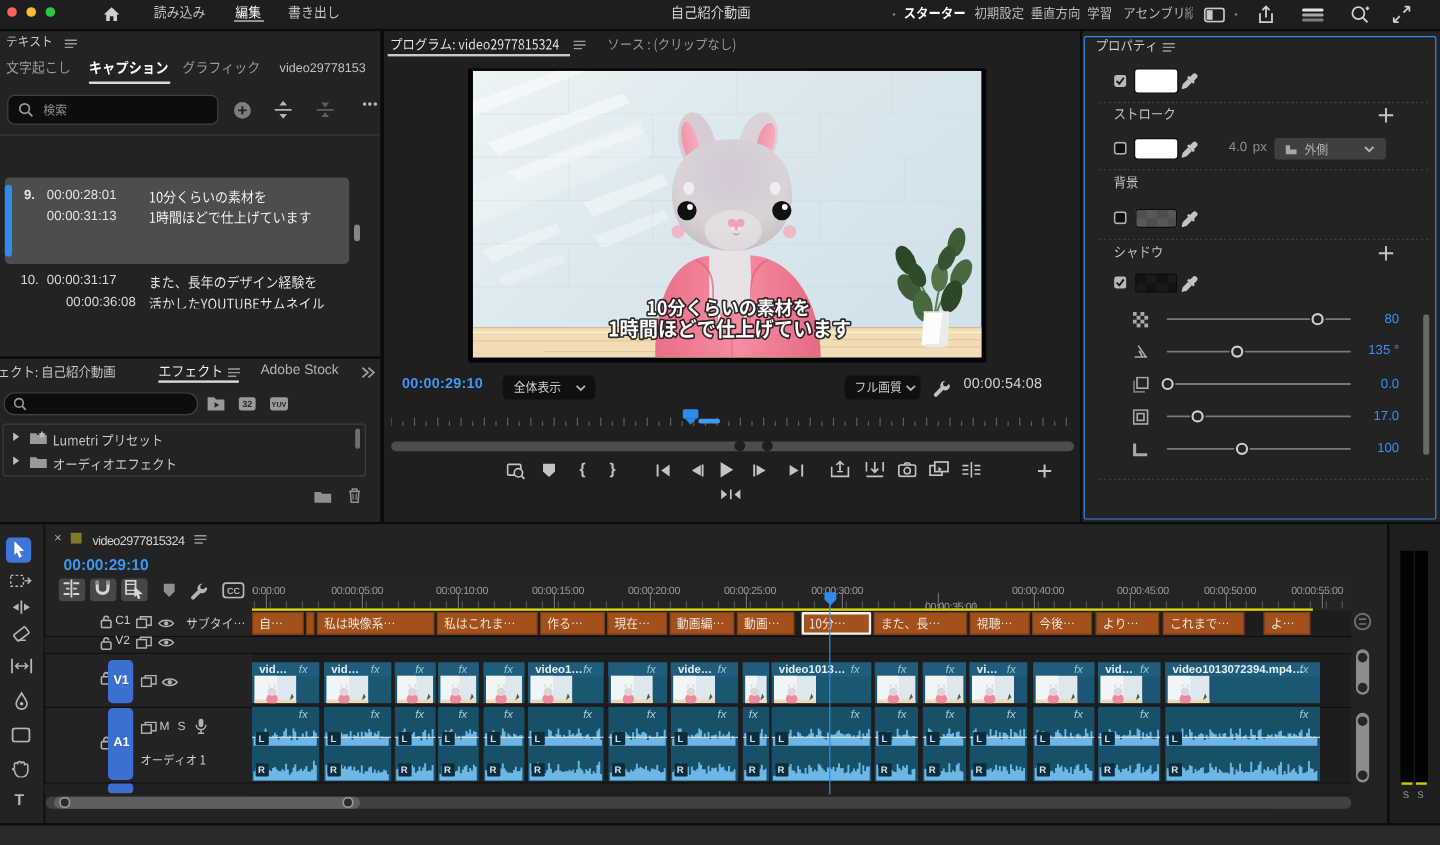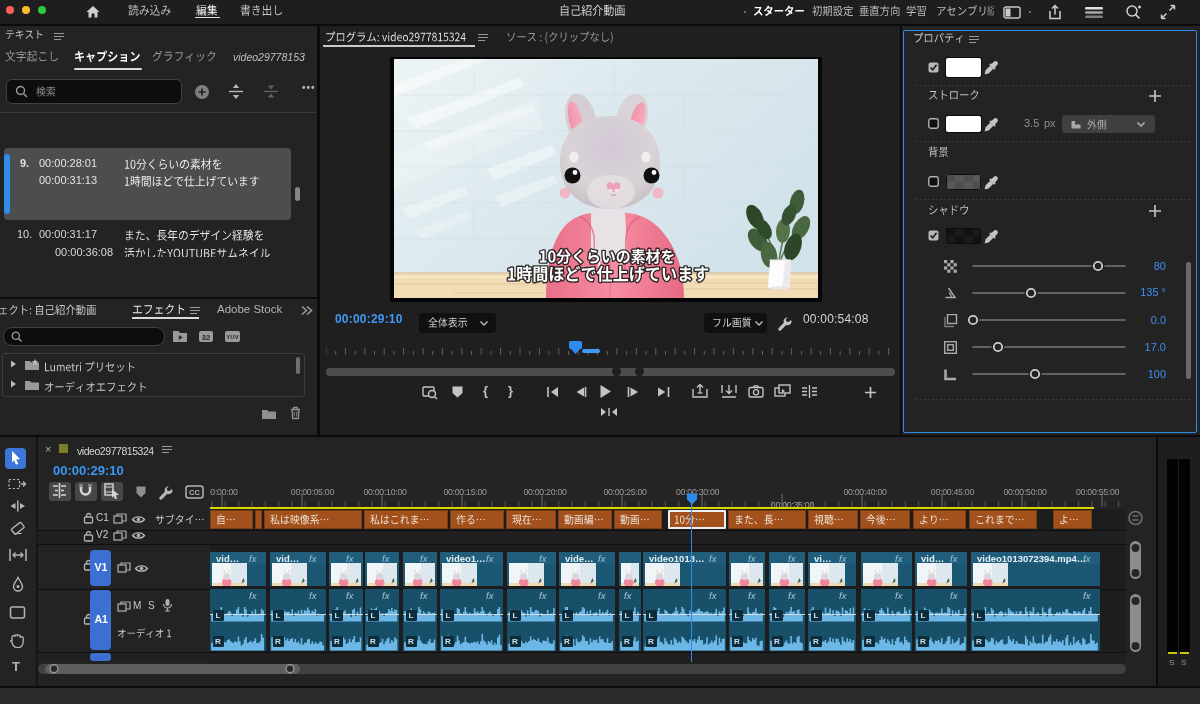--- a/index.html
+++ b/index.html
@@ -79,21 +79,21 @@
 <svg style="position:absolute;left:5.0px;top:48.3px;overflow:visible" width="56" height="20">
     <path transform="translate(0,12.72)" d="M5 -10.1V-8H0.5V-7.2H2.1C2.8 -5.2 3.6 -3.6 4.7 -2.3C3.6 -1.2 2.1 -0.4 0.4 0.1C0.6 0.3 0.8 0.8 0.9 1C2.7 0.3 4.1 -0.5 5.3 -1.6C6.5 -0.4 8 0.4 9.8 1C10 0.7 10.2 0.3 10.4 0.1C8.7 -0.4 7.2 -1.2 6 -2.3C7.1 -3.6 8 -5.2 8.6 -7.2H10.3V-8H5.8V-10.1ZM5.4 -3C4.4 -4.1 3.6 -5.5 3 -7.2H7.7C7.1 -5.5 6.4 -4.1 5.4 -3Z M15.8 -4.5V-3.6H11.6V-2.7H15.8V-0.2C15.8 -0 15.7 0 15.5 0.1C15.3 0.1 14.6 0.1 13.9 0C14.1 0.3 14.2 0.7 14.3 0.9C15.2 0.9 15.7 0.9 16.1 0.8C16.5 0.6 16.6 0.4 16.6 -0.2V-2.7H20.9V-3.6H16.6V-4C17.6 -4.5 18.5 -5.4 19.2 -6.2L18.7 -6.7L18.5 -6.6H13.3V-5.8H17.7C17.3 -5.3 16.7 -4.8 16.2 -4.5ZM11.7 -8.8V-6H12.5V-7.9H19.9V-6H20.7V-8.8H16.6V-10.1H15.8V-8.8Z M22.7 -4.6C22.6 -2.5 22.5 -0.6 21.9 0.6C22.1 0.7 22.4 0.9 22.6 1.1C22.9 0.4 23.1 -0.4 23.2 -1.4C24 0.3 25.3 0.6 27.6 0.6H31.8C31.8 0.4 31.9 -0 32.1 -0.2C31.4 -0.2 28.1 -0.2 27.6 -0.2C26.6 -0.2 25.8 -0.3 25.1 -0.6V-3H26.9V-3.8H25.1V-5.6H27V-6.4H25V-7.9H26.7V-8.7H25V-10.1H24.2V-8.7H22.4V-7.9H24.2V-6.4H22.1V-5.6H24.4V-1C23.9 -1.4 23.6 -2 23.4 -2.9C23.4 -3.5 23.4 -4 23.4 -4.6ZM27.5 -6.2V-2.3C27.5 -1.2 27.8 -1 28.8 -1C29.1 -1 30.5 -1 30.7 -1C31.7 -1 31.9 -1.4 32 -3.1C31.8 -3.2 31.4 -3.3 31.3 -3.5C31.2 -2 31.1 -1.8 30.7 -1.8C30.3 -1.8 29.1 -1.8 28.9 -1.8C28.4 -1.8 28.3 -1.9 28.3 -2.3V-5.4H30.6V-5.1H31.4V-9.5H27.4V-8.7H30.6V-6.2Z M34.9 -8.4V-7.4C35.8 -7.4 36.7 -7.3 37.8 -7.3C38.8 -7.3 40 -7.4 40.7 -7.5V-8.4C39.9 -8.4 38.8 -8.3 37.8 -8.3C36.7 -8.3 35.7 -8.3 34.9 -8.4ZM35.4 -3.6 34.5 -3.7C34.4 -3.2 34.3 -2.6 34.3 -2C34.3 -0.5 35.5 0.3 37.7 0.3C39.3 0.3 40.6 0.1 41.4 -0.1L41.4 -1.2C40.6 -0.9 39.2 -0.7 37.7 -0.7C36 -0.7 35.1 -1.3 35.1 -2.2C35.1 -2.7 35.2 -3.1 35.4 -3.6Z M46.9 -9.3 45.8 -9.4C45.8 -9 45.9 -8.6 45.9 -8.1C45.9 -6.9 45.8 -3.8 45.8 -2.1C45.8 -0.1 46.8 0.6 48.4 0.6C50.8 0.6 52.2 -0.9 52.9 -2L52.3 -2.9C51.5 -1.6 50.4 -0.4 48.4 -0.4C47.4 -0.4 46.6 -0.8 46.6 -2.2C46.6 -3.9 46.7 -6.8 46.8 -8.1C46.8 -8.5 46.8 -9 46.9 -9.3Z" fill="#9a9a9a"></path>
   </svg>
 <svg style="position:absolute;left:74.0px;top:48.0px;overflow:visible" width="68" height="20">
     <path transform="translate(0,13.04)" d="M1 -3.6 1.3 -2C1.6 -2 2 -2.1 2.4 -2.2L5.1 -2.7L5.5 -0.5C5.5 -0.1 5.6 0.3 5.6 0.8L7.2 0.4C7.1 0 7 -0.4 6.9 -0.8L6.5 -3L8.9 -3.4C9.3 -3.5 9.8 -3.6 10.1 -3.6L9.8 -5.2C9.5 -5.1 9.1 -5 8.7 -4.9C8.2 -4.8 7.3 -4.6 6.3 -4.5L5.9 -6.4L8.1 -6.8C8.5 -6.9 8.9 -6.9 9.2 -7L8.9 -8.6C8.6 -8.5 8.2 -8.4 7.8 -8.3L5.7 -7.9L5.5 -9C5.4 -9.3 5.4 -9.8 5.4 -10L3.8 -9.7C3.9 -9.4 4 -9.1 4 -8.8L4.2 -7.7C3.3 -7.5 2.4 -7.4 2 -7.3C1.7 -7.3 1.4 -7.2 1 -7.2L1.3 -5.5C1.7 -5.6 2 -5.7 2.3 -5.8L4.5 -6.2L4.8 -4.2L2.2 -3.7C1.8 -3.7 1.3 -3.6 1 -3.6Z M20.8 -5.9 19.9 -6.6C19.8 -6.5 19.6 -6.5 19.4 -6.4C18.9 -6.3 17.4 -6 16 -5.7L15.7 -6.9C15.6 -7.2 15.5 -7.5 15.5 -7.8L14 -7.4C14.1 -7.2 14.2 -6.9 14.3 -6.5L14.6 -5.4L13.5 -5.2C13.2 -5.1 12.9 -5.1 12.5 -5L12.9 -3.6L14.9 -4.1C15.3 -2.4 15.8 -0.5 16 0.2C16.1 0.5 16.1 0.9 16.2 1.3L17.7 0.9C17.6 0.6 17.4 0.1 17.4 -0.1L16.3 -4.4L18.9 -5C18.6 -4.4 17.8 -3.3 17.2 -2.7L18.5 -2.1C19.2 -3 20.3 -4.8 20.8 -5.9Z M31 -9C31 -9.4 31.3 -9.7 31.7 -9.7C32 -9.7 32.3 -9.4 32.3 -9C32.3 -8.6 32 -8.3 31.7 -8.3C31.3 -8.3 31 -8.6 31 -9ZM30.4 -9 30.4 -8.8C30.1 -8.7 29.9 -8.7 29.7 -8.7C29.1 -8.7 25.4 -8.7 24.6 -8.7C24.3 -8.7 23.6 -8.8 23.3 -8.8V-7.1C23.6 -7.1 24.1 -7.1 24.6 -7.1C25.4 -7.1 29.1 -7.1 29.8 -7.1C29.6 -6.1 29.2 -4.7 28.5 -3.7C27.6 -2.4 26.3 -1.4 24.1 -0.8L25.3 0.7C27.3 -0 28.8 -1.2 29.8 -2.7C30.7 -4.1 31.2 -6 31.4 -7.2L31.5 -7.6L31.7 -7.6C32.4 -7.6 33 -8.2 33 -9C33 -9.8 32.4 -10.5 31.7 -10.5C31 -10.5 30.4 -9.8 30.4 -9Z M36.6 -9.7 35.8 -8.4C36.6 -7.9 37.7 -7.1 38.3 -6.6L39.2 -8C38.6 -8.4 37.4 -9.3 36.6 -9.7ZM34.6 -1 35.4 0.6C36.4 0.4 38 -0.2 39.1 -0.9C40.9 -2.1 42.5 -3.6 43.5 -5.3L42.7 -7C41.8 -5.2 40.2 -3.6 38.3 -2.4C37.1 -1.6 35.8 -1.2 34.6 -1ZM34.9 -6.9 34.1 -5.6C34.9 -5.1 36 -4.3 36.6 -3.8L37.4 -5.2C36.9 -5.6 35.7 -6.5 34.9 -6.9Z M46.5 -1V0.5C46.7 0.5 47.2 0.4 47.5 0.4H51.7L51.7 0.9H53C53 0.7 53 0.3 53 0.1C53 -0.9 53 -5.6 53 -6.1C53 -6.3 53 -6.8 53 -6.9C52.9 -6.9 52.5 -6.9 52.2 -6.9C51.3 -6.9 48.9 -6.9 48 -6.9C47.6 -6.9 46.9 -6.9 46.6 -6.9V-5.5C46.9 -5.5 47.6 -5.5 48 -5.5C48.9 -5.5 51.2 -5.5 51.7 -5.5V-4H48.1C47.7 -4 47.2 -4 46.9 -4.1V-2.6C47.2 -2.6 47.7 -2.6 48.1 -2.6H51.7V-1H47.5C47.1 -1 46.7 -1 46.5 -1Z M58 -9.3 57 -8.1C57.8 -7.5 59.2 -6.2 59.7 -5.5L60.9 -6.7C60.2 -7.5 58.8 -8.8 58 -9.3ZM56.6 -1.2 57.6 0.5C59.1 0.2 60.6 -0.5 61.7 -1.3C63.5 -2.5 64.9 -4.2 65.8 -5.8L64.9 -7.6C64.2 -5.9 62.8 -4 60.9 -2.8C59.8 -2.1 58.4 -1.4 56.6 -1.2Z" fill="#fafafa"></path>
   </svg>
 <div style="position:absolute;left:74px;top:68px;width:68px;height:2px;background:#dadada;border-radius:1px"></div>
 <svg style="position:absolute;left:152.0px;top:48.3px;overflow:visible" width="66" height="20">
     <path transform="translate(0,12.72)" d="M8.3 -9.6 7.7 -9.3C8 -8.9 8.3 -8.1 8.6 -7.7L9.1 -8C8.9 -8.4 8.5 -9.2 8.3 -9.6ZM9.5 -10.1 8.9 -9.8C9.2 -9.4 9.5 -8.7 9.8 -8.2L10.3 -8.4C10.2 -8.9 9.7 -9.6 9.5 -10.1ZM5.4 -9 4.4 -9.4C4.3 -9.1 4.1 -8.7 4 -8.4C3.6 -7.4 2.5 -5.6 0.6 -4.4L1.4 -3.8C2.6 -4.6 3.5 -5.7 4.1 -6.7H7.8C7.5 -5.6 6.9 -4.1 6 -3C5.1 -1.7 3.7 -0.6 1.7 0L2.5 0.8C4.5 -0 5.8 -1.1 6.8 -2.4C7.8 -3.7 8.4 -5.4 8.7 -6.6C8.8 -6.8 8.9 -7 9 -7.2L8.3 -7.7C8.1 -7.6 7.9 -7.6 7.6 -7.6H4.6L4.9 -8.1C5 -8.3 5.2 -8.7 5.4 -9Z M13.3 -8.9V-7.9C13.6 -8 13.9 -8 14.3 -8C14.9 -8 17.9 -8 18.5 -8C18.9 -8 19.2 -8 19.5 -7.9V-8.9C19.2 -8.9 18.9 -8.9 18.5 -8.9C17.9 -8.9 14.9 -8.9 14.3 -8.9C13.9 -8.9 13.6 -8.9 13.3 -8.9ZM20.3 -5.8 19.7 -6.2C19.5 -6.1 19.3 -6.1 19.1 -6.1C18.5 -6.1 13.9 -6.1 13.4 -6.1C13.1 -6.1 12.7 -6.1 12.3 -6.2V-5.2C12.7 -5.2 13.1 -5.2 13.4 -5.2C14 -5.2 18.6 -5.2 19.1 -5.2C18.9 -4.3 18.5 -3.3 17.8 -2.6C16.9 -1.5 15.6 -0.7 14 -0.4L14.7 0.5C16.1 0.1 17.4 -0.6 18.6 -2C19.4 -3 19.9 -4.2 20.1 -5.4C20.2 -5.5 20.2 -5.7 20.3 -5.8Z M30.9 -8 30.2 -8.4C30 -8.4 29.8 -8.4 29.7 -8.4C29.2 -8.4 24.9 -8.4 24.2 -8.4C23.9 -8.4 23.5 -8.4 23.2 -8.5V-7.4C23.4 -7.4 23.8 -7.4 24.2 -7.4C24.9 -7.4 29.1 -7.4 29.8 -7.4C29.6 -6.3 29.1 -4.6 28.4 -3.5C27.4 -2.2 26.2 -1.2 24.1 -0.6L24.9 0.3C26.9 -0.4 28.1 -1.5 29.1 -3C30 -4.2 30.5 -6.1 30.7 -7.4C30.8 -7.6 30.8 -7.8 30.9 -8Z M33.7 -3.1 34.1 -2.2C35.3 -2.6 36.6 -3.3 37.5 -3.8V-0.1C37.5 0.3 37.5 0.7 37.5 0.9H38.5C38.4 0.7 38.4 0.3 38.4 -0.1V-4.4C39.4 -5.1 40.3 -6 40.8 -6.6L40.2 -7.4C39.6 -6.6 38.6 -5.6 37.6 -4.9C36.7 -4.3 35.1 -3.5 33.7 -3.1Z M48.4 -6.9 47.6 -6.6C47.8 -6.1 48.4 -4.5 48.5 -4L49.3 -4.3C49.1 -4.8 48.6 -6.4 48.4 -6.9ZM52.3 -6.2 51.4 -6.6C51.2 -5 50.7 -3.5 49.9 -2.5C49 -1.2 47.6 -0.3 46.4 0.1L47.1 0.9C48.3 0.4 49.6 -0.5 50.6 -2C51.4 -3 51.9 -4.3 52.2 -5.6C52.2 -5.8 52.3 -6 52.3 -6.2ZM45.9 -6.3 45.1 -6C45.3 -5.5 45.9 -3.9 46.1 -3.3L46.9 -3.6C46.7 -4.2 46.1 -5.8 45.9 -6.3Z M59.8 -9.3 58.8 -9.7C58.7 -9.4 58.6 -8.9 58.5 -8.7C58 -7.7 56.9 -5.9 55.1 -4.7L55.8 -4.1C57 -4.9 57.9 -6 58.5 -7H62.2C62 -5.9 61.3 -4.4 60.5 -3.3C59.5 -2 58.1 -0.9 56.2 -0.3L56.9 0.5C59 -0.3 60.3 -1.4 61.2 -2.7C62.2 -4 62.9 -5.7 63.2 -6.9C63.2 -7.1 63.3 -7.3 63.4 -7.5L62.7 -8C62.5 -7.9 62.3 -7.9 62 -7.9H59.1L59.3 -8.4C59.4 -8.6 59.6 -9 59.8 -9.3Z" fill="#9a9a9a"></path>
   </svg>
-<div style="position:absolute;left:233px;top:51px;font-size:10.5px;color:#c0c0c0;font-weight:400;white-space:nowrap;font-style:italic;">video29778153</div>
+<div style="position:absolute;left:233px;top:51px;font-size:10.5px;color:#c0c0c0;font-weight:400;white-space:nowrap;">video29778153</div>
 <div style="position:absolute;left:6px;top:79px;width:176px;height:25px;background:#0d0d0d;border:1px solid #414141;border-radius:6px"></div>
 <svg style="position:absolute;left:15px;top:85px;" width="14" height="14" viewBox="0 0 14 14">
     <circle cx="5.5" cy="5.5" r="4" fill="none" stroke="#9b9b9b" stroke-width="1.4"></circle>
     <path d="M8.5 8.5 L12 12" stroke="#9b9b9b" stroke-width="1.5"></path>
   </svg>
 <svg style="position:absolute;left:36.0px;top:84.3px;overflow:visible" width="21" height="18">
     <path transform="translate(0,11.66)" d="M4 -4.9V-2.1H6C5.8 -1.2 5.1 -0.3 3.3 0.3C3.5 0.4 3.7 0.8 3.7 0.9C5.4 0.3 6.2 -0.6 6.6 -1.6C7.2 -0.2 8 0.4 9.2 0.9C9.3 0.7 9.5 0.4 9.6 0.2C8.5 -0.2 7.7 -0.7 7.1 -2.1H9.1V-4.9H6.8V-5.9H8.4V-6.5C8.7 -6.3 9 -6.1 9.3 -5.9C9.4 -6.1 9.5 -6.4 9.7 -6.6C8.7 -7.1 7.5 -8.1 6.8 -9.2H6.1C5.7 -8.3 4.7 -7.3 3.7 -6.7V-6.9H2.6V-9.2H1.9V-6.9H0.5V-6.1H1.9C1.5 -4.6 0.9 -2.9 0.3 -1.9C0.4 -1.7 0.6 -1.4 0.7 -1.2C1.1 -1.9 1.6 -3.1 1.9 -4.3V0.9H2.6V-4.3C2.9 -3.8 3.2 -3.1 3.4 -2.7L3.8 -3.4C3.6 -3.7 2.9 -4.9 2.6 -5.3V-6.1H3.7V-6.2L3.8 -5.9C4.1 -6 4.4 -6.2 4.7 -6.5V-5.9H6.2V-4.9ZM6.5 -8.5C6.9 -7.9 7.6 -7.2 8.2 -6.6H4.9C5.6 -7.2 6.1 -7.9 6.5 -8.5ZM4.7 -4.3H6.2V-3.3C6.2 -3.1 6.1 -2.9 6.1 -2.8H4.7ZM6.8 -4.3H8.4V-2.8H6.8C6.8 -2.9 6.8 -3.1 6.8 -3.3Z M16.1 -1.1C17 -0.6 18.1 0.2 18.6 0.7L19.2 0.2C18.7 -0.3 17.6 -1 16.7 -1.5ZM12.8 -1.5C12.2 -0.9 11.2 -0.2 10.3 0.2C10.5 0.3 10.8 0.6 10.9 0.8C11.8 0.3 12.8 -0.5 13.5 -1.2ZM10.6 -6.5V-4.4H11.3V-5.8H13.9C13.6 -5.3 13.1 -4.9 12.6 -4.5L12.1 -4.8L11.6 -4.3C12.3 -3.9 13 -3.4 13.5 -3L12.8 -2.5L10.6 -2.5L10.6 -1.7L14.5 -1.8V0.9H15.2V-1.8L18 -1.9C18.3 -1.7 18.5 -1.5 18.6 -1.4L19.1 -1.9C18.6 -2.5 17.5 -3.3 16.6 -3.9L16.1 -3.4C16.5 -3.2 16.9 -2.9 17.3 -2.6L14 -2.5C15 -3.2 16 -4.1 16.9 -4.9L16.2 -5.3C15.7 -4.7 14.9 -4 14.1 -3.4C13.9 -3.7 13.5 -3.9 13.2 -4.1C13.7 -4.5 14.3 -5.1 14.8 -5.6L14.5 -5.8H18.4V-4.4H19.1V-6.5H15.2V-7.5H19V-8.3H15.2V-9.3H14.5V-8.3H10.7V-7.5H14.5V-6.5Z" fill="#8f8f8f"></path>
   </svg>
 <svg style="position:absolute;left:194px;top:84px;" width="16" height="16" viewBox="0 0 16 16">
     <circle cx="8" cy="8" r="7" fill="#7e7e7e"></circle>
@@ -412,21 +412,21 @@
     <path d="M7 1 V13 M1 7 H13" stroke="#c6c6c6" stroke-width="1.6"></path>
   </svg>
 <svg style="position:absolute;left:928px;top:118px;" width="11" height="11" viewBox="0 0 11 11">
     <rect x="0.8" y="0.8" width="9.4" height="9.4" rx="2" fill="#0f0f0f" stroke="#b0b0b0" stroke-width="1.4"></rect>
   </svg>
 <div style="position:absolute;left:946px;top:116px;width:35px;height:16px;background:#ffffff;border-radius:2px;box-shadow:0 0 0 1px #0d0d0d"></div>
 <svg style="position:absolute;left:984px;top:117px;" width="15" height="15" viewBox="0 0 15 15">
     <path d="M13.2 1.8 a2.3 2.3 0 0 0 -3.3 0 L7.6 4.1 L6.7 3.2 L5.2 4.7 L10.3 9.8 L11.8 8.3 L10.9 7.4 L13.2 5.1 a2.3 2.3 0 0 0 0 -3.3 Z" fill="#c4c4c4"></path>
     <path d="M6.2 5.7 L1.8 10.1 C1.2 10.7 1.5 11.3 1.2 12 L0.6 13.6 L1.4 14.4 L3 13.8 C3.7 13.5 4.3 13.8 4.9 13.2 L9.3 8.8 Z" fill="#c4c4c4"></path>
   </svg>
-<div style="position:absolute;left:1024px;top:117px;font-size:11px;color:#8f8f8f;font-weight:400;white-space:nowrap;">3.5</div>
+<div style="position:absolute;left:1024px;top:117px;font-size:11px;color:#8f8f8f;font-weight:400;white-space:nowrap;">4.0</div>
 <div style="position:absolute;left:1044px;top:117px;font-size:11px;color:#8f8f8f;font-weight:400;white-space:nowrap;">px</div>
 <div style="position:absolute;left:1062px;top:115px;width:93px;height:18px;background:#3f3f3f;border-radius:3px"></div>
 <svg style="position:absolute;left:1070px;top:119px;" width="12" height="11" viewBox="0 0 12 11">
     <path d="M1.5 9.5 V2 L5 2 L5 5.5 L10.5 5.5 L10.5 9.5 Z" fill="#a8a8a8"></path>
   </svg>
 <svg style="position:absolute;left:1087.0px;top:116.8px;overflow:visible" width="21" height="18">
     <path transform="translate(0,11.66)" d="M2.7 -6.8H4.6C4.4 -5.7 4.1 -4.7 3.8 -3.8C3.3 -4.3 2.6 -4.8 1.9 -5.2C2.2 -5.7 2.4 -6.2 2.7 -6.8ZM5.7 -6.6 5.3 -6.5C5.3 -6.8 5.4 -7.1 5.4 -7.4L4.9 -7.6L4.8 -7.6H2.9C3.1 -8 3.3 -8.6 3.4 -9.1L2.7 -9.3C2.2 -7.3 1.4 -5.4 0.3 -4.3C0.4 -4.2 0.8 -3.9 0.9 -3.8C1.1 -4 1.3 -4.3 1.5 -4.6C2.2 -4.1 3 -3.5 3.4 -3C2.7 -1.6 1.7 -0.5 0.5 0.2C0.7 0.3 1 0.6 1.1 0.8C3 -0.4 4.5 -2.6 5.2 -6C5.6 -5.3 6.1 -4.6 6.7 -3.9V0.9H7.4V-3.1C8 -2.5 8.6 -2 9.2 -1.7C9.3 -1.9 9.6 -2.2 9.8 -2.4C9 -2.8 8.2 -3.4 7.4 -4.1V-9.2H6.7V-5C6.3 -5.5 5.9 -6.1 5.7 -6.6Z M13.8 -5.9H15.3V-4.5H13.8ZM13.8 -3.9H15.3V-2.5H13.8ZM13.8 -7.9H15.3V-6.5H13.8ZM13.1 -8.6V-1.8H16V-8.6ZM14.9 -1.2C15.2 -0.7 15.6 0.1 15.7 0.6L16.3 0.2C16.1 -0.3 15.8 -1 15.4 -1.6ZM16.8 -8.1V-1.6H17.4V-8.1ZM18.4 -9.1V-0.1C18.4 0.1 18.4 0.1 18.2 0.1C18.1 0.1 17.7 0.1 17.2 0.1C17.3 0.3 17.4 0.7 17.4 0.9C18.1 0.9 18.5 0.9 18.8 0.7C19 0.6 19.1 0.4 19.1 -0.1V-9.1ZM13.7 -1.6C13.5 -0.9 13 -0.1 12.5 0.3C12.7 0.5 12.9 0.7 13 0.8C13.5 0.3 14 -0.5 14.4 -1.2ZM12.2 -9.2C11.7 -7.5 10.9 -5.8 10.1 -4.7C10.2 -4.5 10.4 -4 10.5 -3.8C10.8 -4.3 11.1 -4.8 11.4 -5.3V0.9H12.1V-6.8C12.4 -7.5 12.7 -8.2 12.9 -9Z" fill="#b5b5b5"></path>
   </svg>
 <svg style="position:absolute;left:1136px;top:121px;" width="10" height="7" viewBox="0 0 10 7">
     <path d="M1.5 1.5 L5 5 L8.5 1.5" stroke="#b5b5b5" stroke-width="1.5" fill="none"></path>
@@ -591,21 +591,21 @@
 <svg style="position:absolute;left:185px;top:485px;" width="19" height="14" viewBox="0 0 19 14">
     <rect x="1" y="1" width="17" height="12" rx="2.5" fill="none" stroke="#b5b5b5" stroke-width="1.5"></rect>
     <text x="9.5" y="10" font-size="7.5" font-weight="bold" fill="#b5b5b5" text-anchor="middle" font-family="Liberation Sans">CC</text>
   </svg>
 <div style="position:absolute;left:210px;top:483px;width:916px;height:26px;overflow:hidden;background:#242424">
     <svg style="position:absolute;left:0;top:0" width="916" height="26" viewBox="0 0 916 26">
       <path d="M2.0 18 V24 M15.3 18 V24 M28.7 18 V24 M42.0 18 V24 M55.3 18 V24 M68.7 18 V24 M82.0 18 V24 M95.3 18 V24 M108.7 18 V24 M122.0 18 V24 M135.3 18 V24 M148.7 18 V24 M162.0 18 V24 M175.3 18 V24 M188.7 18 V24 M202.0 18 V24 M215.3 18 V24 M228.7 18 V24 M242.0 18 V24 M255.3 18 V24 M268.7 18 V24 M282.0 18 V24 M295.3 18 V24 M308.7 18 V24 M322.0 18 V24 M335.3 18 V24 M348.7 18 V24 M362.0 18 V24 M375.3 18 V24 M388.7 18 V24 M402.0 18 V24 M415.3 18 V24 M428.7 18 V24 M442.0 18 V24 M455.3 18 V24 M468.7 18 V24 M482.0 18 V24 M495.3 18 V24 M508.7 18 V24 M522.0 18 V24 M535.3 18 V24 M548.7 18 V24 M562.0 18 V24 M575.3 18 V24 M588.7 18 V24 M602.0 18 V24 M615.3 18 V24 M628.7 18 V24 M642.0 18 V24 M655.3 18 V24 M668.6 18 V24 M682.0 18 V24 M695.3 18 V24 M708.6 18 V24 M722.0 18 V24 M735.3 18 V24 M748.6 18 V24 M762.0 18 V24 M775.3 18 V24 M788.6 18 V24 M802.0 18 V24 M815.3 18 V24 M828.6 18 V24 M842.0 18 V24 M855.3 18 V24 M868.6 18 V24 M882.0 18 V24 M895.3 18 V24 M908.6 18 V24" stroke="#525252" stroke-width="1"></path>
       <path d="M12 11 V24 M92 11 V24 M172 11 V24 M252 11 V24 M332 11 V24 M412 11 V24 M492 11 V24 M572 11 V24 M652 11 V24 M732 11 V24 M812 11 V24 M892 11 V24" stroke="#6e6e6e" stroke-width="1"></path>
     </svg>
 <div style="position:absolute;left:-23px;top:4px;width:58px;text-align:center;font-size:8.8px;color:#9b9b9b;letter-spacing:-0.3px">00:00:00:00</div>
-<div style="position:absolute;left:66px;top:4px;width:58px;text-align:right;font-size:8.8px;color:#9b9b9b;letter-spacing:-0.3px">00:00:05:00</div>
+<div style="position:absolute;left:66px;top:4px;width:58px;text-align:left;font-size:8.8px;color:#9b9b9b;letter-spacing:-0.3px">00:00:05:00</div>
 <div style="position:absolute;left:146px;top:4px;width:58px;text-align:center;font-size:8.8px;color:#9b9b9b;letter-spacing:-0.3px">00:00:10:00</div>
 <div style="position:absolute;left:226px;top:4px;width:58px;text-align:center;font-size:8.8px;color:#9b9b9b;letter-spacing:-0.3px">00:00:15:00</div>
 <div style="position:absolute;left:306px;top:4px;width:58px;text-align:center;font-size:8.8px;color:#9b9b9b;letter-spacing:-0.3px">00:00:20:00</div>
 <div style="position:absolute;left:386px;top:4px;width:58px;text-align:center;font-size:8.8px;color:#9b9b9b;letter-spacing:-0.3px">00:00:25:00</div>
 <div style="position:absolute;left:466px;top:4px;width:58px;text-align:left;font-size:8.8px;color:#9b9b9b;letter-spacing:-0.3px">00:00:30:00</div>
 <div style="position:absolute;left:546px;top:17px;width:58px;text-align:right;font-size:8.8px;color:#9b9b9b;letter-spacing:-0.3px">00:00:35:00</div>
 <div style="position:absolute;left:626px;top:4px;width:58px;text-align:center;font-size:8.8px;color:#9b9b9b;letter-spacing:-0.3px">00:00:40:00</div>
 <div style="position:absolute;left:706px;top:4px;width:58px;text-align:right;font-size:8.8px;color:#9b9b9b;letter-spacing:-0.3px">00:00:45:00</div>
 <div style="position:absolute;left:786px;top:4px;width:58px;text-align:center;font-size:8.8px;color:#9b9b9b;letter-spacing:-0.3px">00:00:50:00</div>
 <div style="position:absolute;left:866px;top:4px;width:58px;text-align:left;font-size:8.8px;color:#9b9b9b;letter-spacing:-0.3px">00:00:55:00</div>

